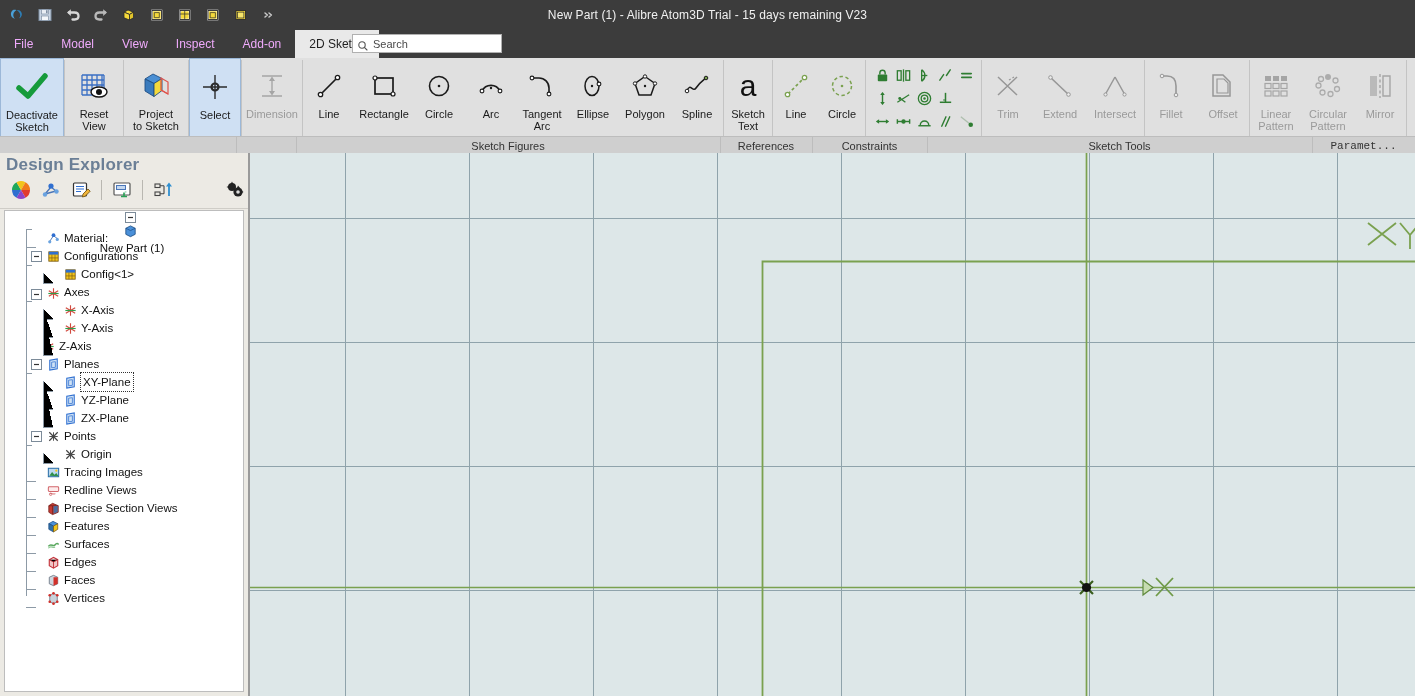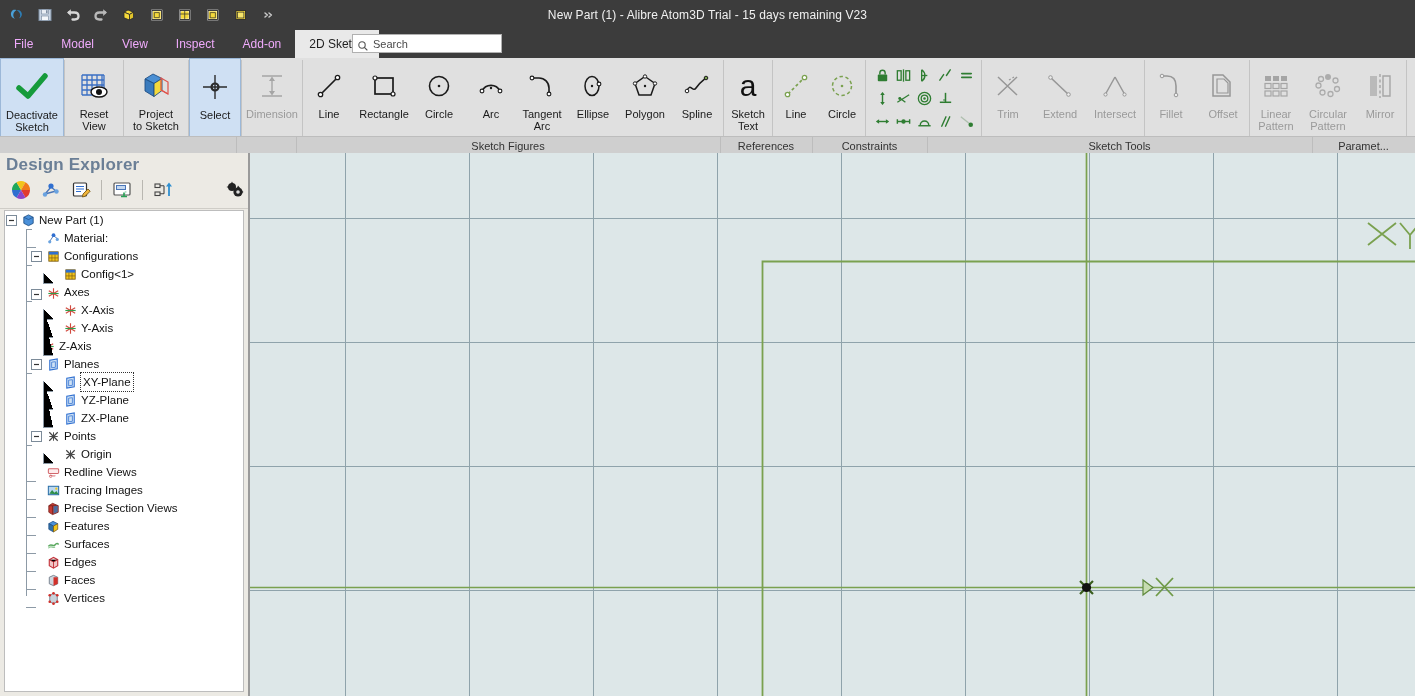--- a/index.html
+++ b/index.html
@@ -586,21 +586,21 @@
 
   </div>
 
   <div class="gcaps">
     <div class="gcap" style="left:0;width:236px;"></div>
     <div class="gcap" style="left:236px;width:60px;"></div>
     <div class="gcap" style="left:296px;width:424px;">Sketch Figures</div>
     <div class="gcap" style="left:720px;width:92px;">References</div>
     <div class="gcap" style="left:812px;width:115px;">Constraints</div>
     <div class="gcap" style="left:927px;width:385px;">Sketch Tools</div>
-    <div class="gcap" style="left:1312px;width:103px;border-right:none;">Paramet...</div>
+    <div class="gcap" style="left:1312px;width:103px;border-right:none;font-family:Liberation Mono, monospace;">Paramet...</div>
   </div>
 
   <div class="dexp">
     <div class="dexp-title">Design Explorer</div>
     <div class="dexp-toolbar">
       <div class="dtb">
         <svg width="22" height="22" viewBox="0 0 22 22">
           <g transform="translate(11,11)">
             <path d="M0 0 L9 0 A9 9 0 0 1 4.5 7.8 Z" fill="#e23b2e"></path>
             <path d="M0 0 L4.5 7.8 A9 9 0 0 1 -4.5 7.8 Z" fill="#8e44c8"></path>
@@ -684,21 +684,21 @@
             <path d="M38 98 V126h10"></path>
             <path d="M38 98 V144h10"></path>
           <path d="M38 170 V180h10"></path>
             <path d="M38 170 V198h10"></path>
             <path d="M38 170 V216h10"></path>
           <path d="M38 242 V252h10"></path>
         </g>
       </svg>
 
       <div id="tree-rows">
-          <div class="trow" style="padding-left: 0;">
+          <div class="trow" style="padding-left: 16px; flex-direction: column;">
             <span style="width: 13px; height: 13px; flex: 0 0 auto; display: flex; align-items: center; justify-content: center; margin-right: 3px;">
               <svg width="11" height="11" viewBox="0 0 11 11">
                 <rect x="0.5" y="0.5" width="10" height="10" fill="#fff" stroke="#7c8b99"></rect>
                 <path d="M3 5.5h5" stroke="#333" stroke-width="1.2"></path>
               </svg>
             </span>
             <span class="tgly"><svg viewBox="0 0 16 16" width="15" height="15">
                 <path d="M3 4.5 8 2l5 2.5V11L8 13.5 3 11z" fill="#4a90d9" stroke="#1f4f85" stroke-width=".9"></path>
                 <path d="M3 4.5 8 7l5-2.5" fill="none" stroke="#1f4f85" stroke-width=".8"></path>
               </svg></span>
@@ -828,34 +828,34 @@
             <span style="width: 13px; height: 13px; flex: 0 0 auto; display: flex; align-items: center; justify-content: center; margin-right: 3px;"></span>
             <span class="tgly"><svg viewBox="0 0 16 16" width="15" height="15">
                 <path d="M3.5 3.5 12.5 12.5M12.5 3.5 3.5 12.5" stroke="#444" stroke-width="1.3"></path>
                 <path d="M3.5 8h9M8 3.5v9" stroke="#444" stroke-width="1"></path>
               </svg></span>
             <span class="tlabel">Origin</span>
           </div>
           <div class="trow" style="padding-left: 25px;">
             <span style="width: 13px; height: 13px; flex: 0 0 auto; display: flex; align-items: center; justify-content: center; margin-right: 3px;"></span>
             <span class="tgly"><svg viewBox="0 0 16 16" width="15" height="15">
+                <rect x="2.5" y="3.5" width="11" height="9" fill="#bcd8f0" stroke="#2b6fa8" stroke-width="1.1"></rect>
+                <path d="M3.5 11.5 6.5 7.5 9 10.5l2-2 2.5 3.5z" fill="#2f8f4a"></path>
+                <circle cx="11" cy="6" r="1.2" fill="#f2c41a"></circle>
+              </svg></span>
+            <span class="tlabel">Tracing Images</span>
+          </div>
+          <div class="trow" style="padding-left: 25px;">
+            <span style="width: 13px; height: 13px; flex: 0 0 auto; display: flex; align-items: center; justify-content: center; margin-right: 3px;"></span>
+            <span class="tgly"><svg viewBox="0 0 16 16" width="15" height="15">
                 <rect x="2.5" y="4" width="11" height="5" rx="1" fill="#fdecec" stroke="#d2666b" stroke-width="1.1"></rect>
                 <path d="M4 11.5c2-1 4 1 6 0" stroke="#d2666b" stroke-width="1" fill="none"></path>
                 <circle cx="5" cy="12" r="1.3" fill="none" stroke="#d2666b" stroke-width=".9"></circle>
               </svg></span>
             <span class="tlabel">Redline Views</span>
-          </div>
-          <div class="trow" style="padding-left: 25px;">
-            <span style="width: 13px; height: 13px; flex: 0 0 auto; display: flex; align-items: center; justify-content: center; margin-right: 3px;"></span>
-            <span class="tgly"><svg viewBox="0 0 16 16" width="15" height="15">
-                <rect x="2.5" y="3.5" width="11" height="9" fill="#bcd8f0" stroke="#2b6fa8" stroke-width="1.1"></rect>
-                <path d="M3.5 11.5 6.5 7.5 9 10.5l2-2 2.5 3.5z" fill="#2f8f4a"></path>
-                <circle cx="11" cy="6" r="1.2" fill="#f2c41a"></circle>
-              </svg></span>
-            <span class="tlabel">Tracing Images</span>
           </div>
           <div class="trow" style="padding-left: 25px;">
             <span style="width: 13px; height: 13px; flex: 0 0 auto; display: flex; align-items: center; justify-content: center; margin-right: 3px;"></span>
             <span class="tgly"><svg viewBox="0 0 16 16" width="15" height="15">
                 <path d="M3 5 7 2.5l6 2.5v7l-6 2.5-4-2.5z" fill="#c63a33" stroke="#7a231e" stroke-width=".9"></path>
                 <path d="M7 5v9" stroke="#7a231e" stroke-width=".9"></path>
                 <path d="M7 5 13 5" stroke="#7a231e" stroke-width=".9"></path>
                 <path d="M3 5 7 5" stroke="#7a231e" stroke-width=".9"></path>
                 <path d="M8 5.5 12.5 5v6.8L8 13.2z" fill="#4a6fa0"></path>
               </svg></span>

